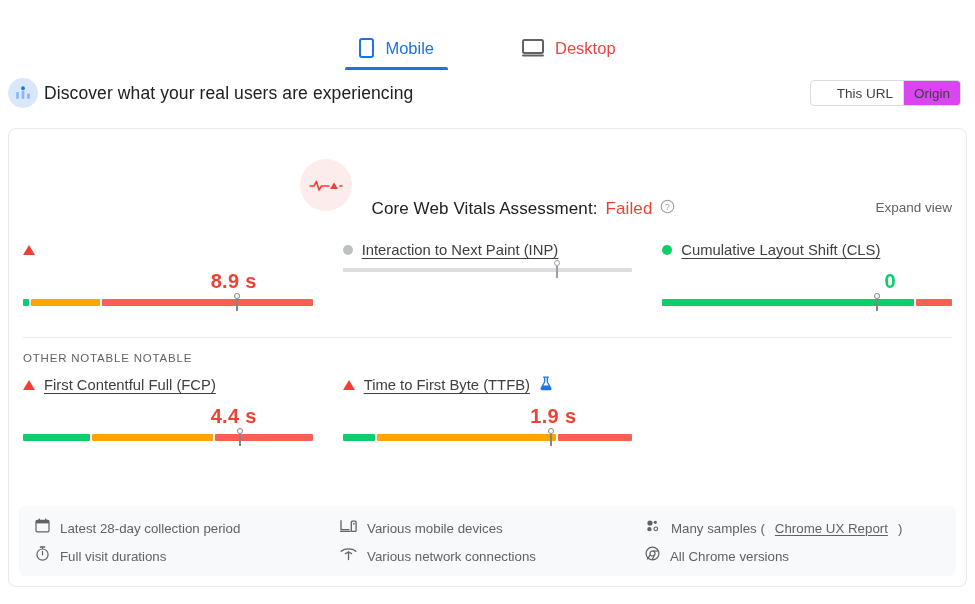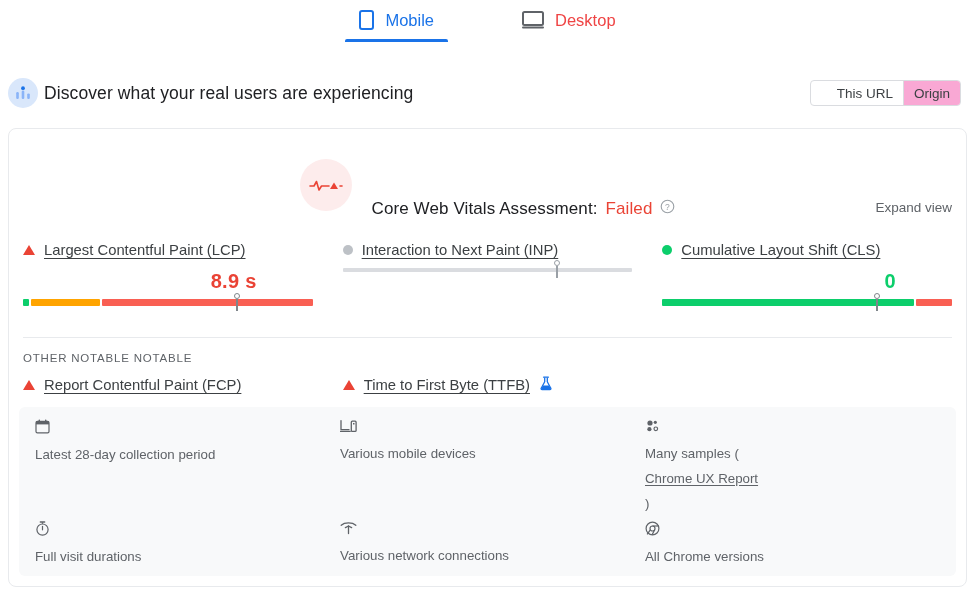--- a/index.html
+++ b/index.html
@@ -12,21 +12,21 @@
     color: #202124;
     overflow: hidden;
   }
 
   
   .tabbar {
     display: flex;
     justify-content: center;
     align-items: flex-start;
     gap: 60px;
-    padding-top: 8px;
+    padding-top: 36px;
     height: 62px;
   }
   .tab {
     display: flex;
     align-items: center;
     gap: 11px;
     padding: 2px 14px 12px 14px;
     font-size: 16.5px;
     color: #ef4444;
     cursor: pointer;
@@ -75,21 +75,21 @@
   }
   .toggle-btn {
     font-size: 13.5px;
     color: #3c4043;
     padding: 0 10px;
     display: flex; align-items: center;
     background: #ffffff;
     cursor: pointer;
     white-space: nowrap;
   }
-  .toggle-btn.sel { background: #f9a8d4; text-align: center; }
+  .toggle-btn.sel { background: #d946ef; text-align: center; }
   .toggle-divider { width: 1px; background: #dadce0; }
 
   
   .card {
     margin: 12px 8px 0 8px;
     border: 1px solid #e8eaed;
     border-radius: 8px;
     height: 459px;
     position: relative;
     background: #fff;
@@ -225,25 +225,24 @@
     background: #f8f9fa;
     border-radius: 6px;
     display: grid;
     grid-template-columns: repeat(3, 1fr);
     padding: 12px 16px;
     row-gap: 10px;
     column-gap: 10px;
   }
   .f-item {
     display: flex;
-    align-items: flex-start;
+    align-items: flex-end;
     gap: 10px;
     font-size: 13.3px;
     color: #5f6368;
-    flex-direction: column;
   }
   .f-item svg { flex: 0 0 auto; }
   .f-link {
     text-decoration: underline;
     text-underline-offset: 2px;
     cursor: pointer;
   }
 </style>
 </head>
 <body>
@@ -309,21 +308,20 @@
     </div>
   </div>
 
   <div class="expand-view">Expand view</div>
 
   <div class="metrics">
 
     <div class="metric">
       <div class="metric-head">
         <span class="tri"></span>
-        <span class="metric-name">Largest Contentful Paint (LCP)</span>
       </div>
       <div class="metric-value v-red">8.9 s</div>
       <div class="bar-wrap">
         <div class="bar">
           <div class="seg" style="width:2%;background:#0cce6b"></div>
           <div class="seg" style="width:24%;background:#ffa400"></div>
           <div class="seg" style="flex:1;background:#f95f53"></div>
         </div>
         <div class="marker" style="left:74%">
           <div class="circle"></div>
@@ -368,21 +366,21 @@
   </div>
 
   <div class="divider"></div>
   <div class="section-label">OTHER NOTABLE NOTABLE</div>
 
   <div class="metrics other">
 
     <div class="metric">
       <div class="metric-head">
         <span class="tri"></span>
-        <span class="metric-name">Report Contentful Paint (FCP)</span>
+        <span class="metric-name">First Contentful Full (FCP)</span>
       </div>
       <div class="metric-value v-red">4.4 s</div>
       <div class="bar-wrap">
         <div class="bar">
           <div class="seg" style="width:23%;background:#0cce6b"></div>
           <div class="seg" style="width:42%;background:#ffa400"></div>
           <div class="seg" style="flex:1;background:#f95f53"></div>
         </div>
         <div class="marker" style="left:75%">
           <div class="circle"></div>

